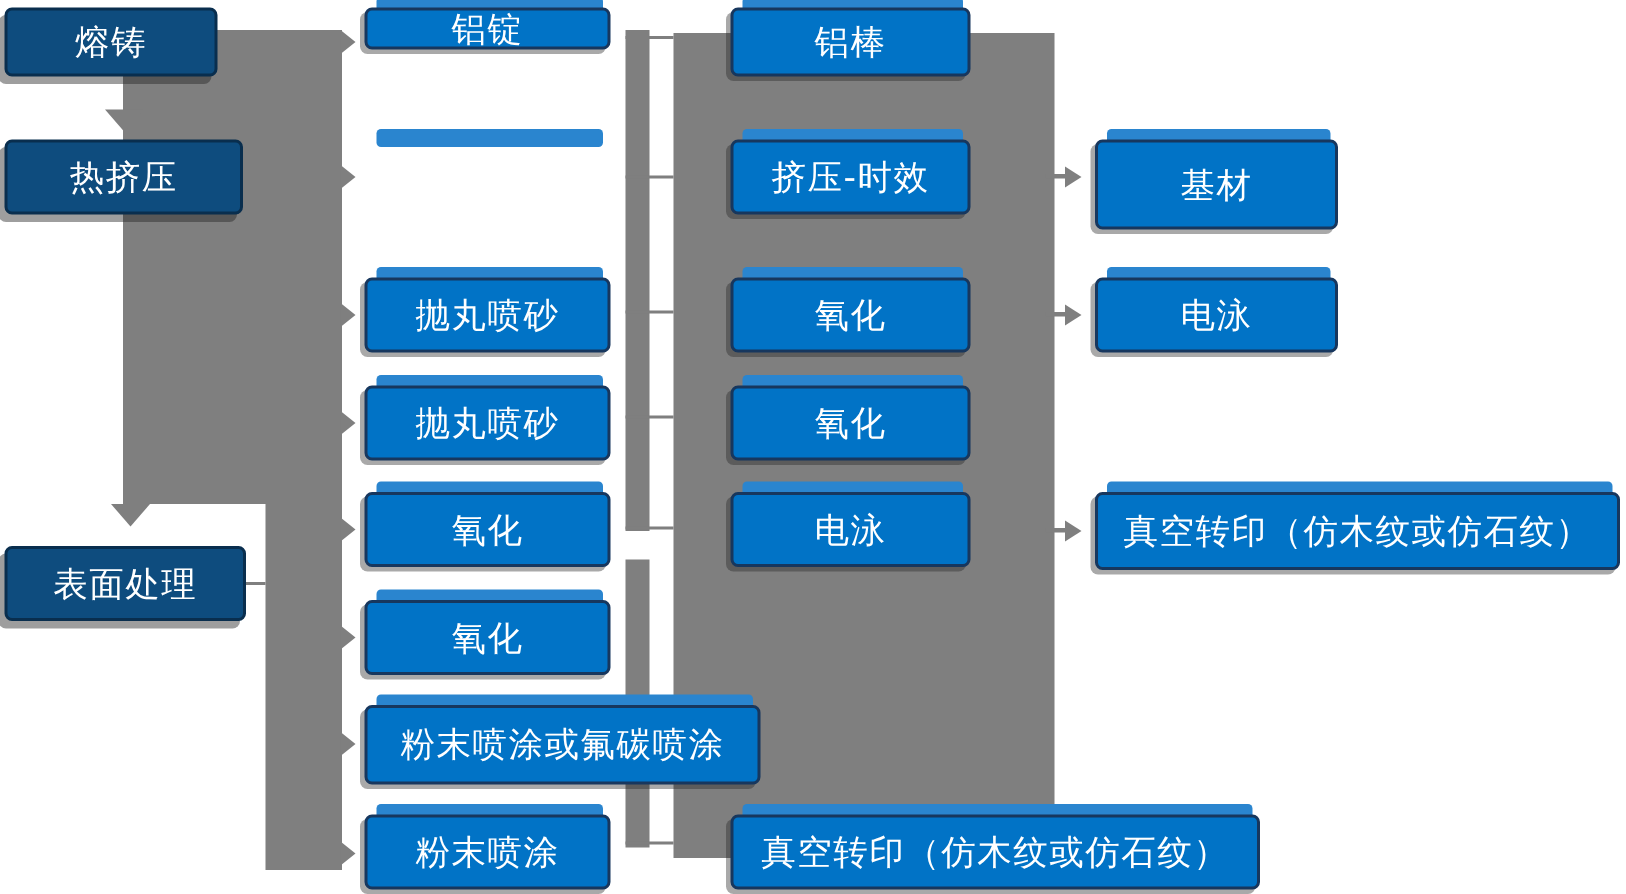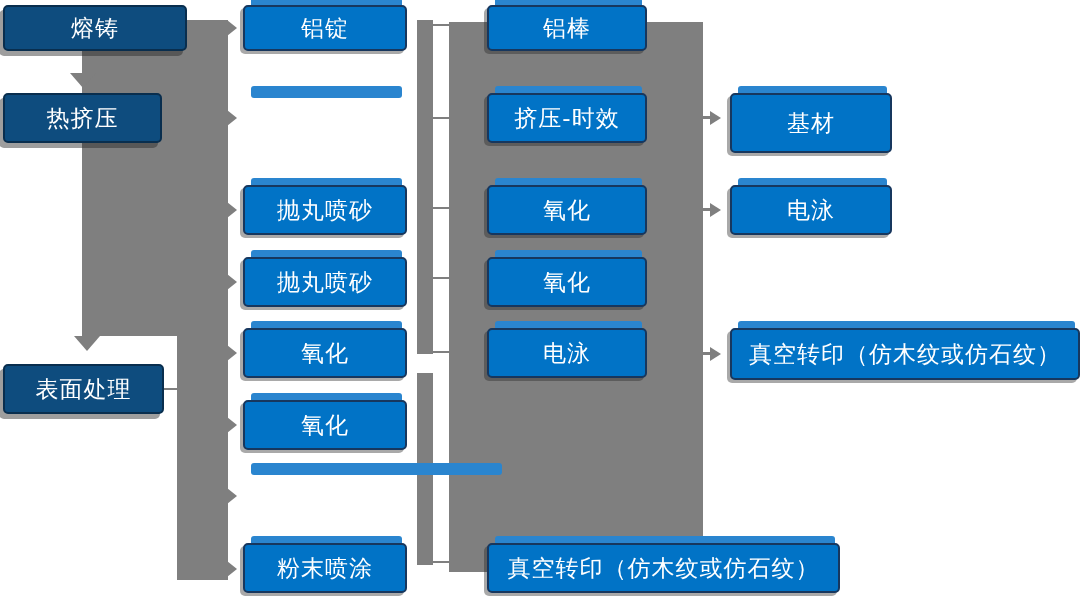--- a/index.html
+++ b/index.html
@@ -60,35 +60,36 @@
     <div class="tri right-sm" style="left: 227px; top: 488px;"></div>
     <div class="tri right-sm" style="left: 227px; top: 561px;"></div>
     <div class="stem" style="left: 697px; top: 116px; width: 14px;"></div>
     <div class="tri right-lg" style="left: 710px; top: 111px;"></div>
     <div class="stem" style="left: 697px; top: 208px; width: 14px;"></div>
     <div class="tri right-lg" style="left: 710px; top: 203px;"></div>
     <div class="stem" style="left: 697px; top: 352px; width: 14px;"></div>
     <div class="tri right-lg" style="left: 710px; top: 347px;"></div>
     <div class="tri down" style="left: 70px; top: 73px;"></div>
     <div class="tri down" style="left: 74px; top: 336px;"></div>
-    <div class="node navy" style="left: 3px; top: 5px; width: 184px; height: 46px;">熔铸</div>
+    <div class="node navy" style="left: 3px; top: 5px; width: 142px; height: 46px;">熔铸</div>
     <div class="node navy" style="left: 3px; top: 93px; width: 159px; height: 50px;">热挤压</div>
     <div class="node navy" style="left: 3px; top: 364px; width: 161px; height: 50px;">表面处理</div>
     <div class="sliver" style="left: 251px; top: -2px; width: 151px; height: 12px;"></div>
-    <div class="node blue" style="left: 243px; top: 5px; width: 164px; height: 46px;">铝锭</div>
+    <div class="node blue" style="left: 243px; top: 5px; width: 164px; height: 28px;">铝锭</div>
     <div class="sliver" style="left: 251px; top: 86px; width: 151px; height: 12px;"></div>
     <div class="sliver" style="left: 251px; top: 178px; width: 151px; height: 12px;"></div>
     <div class="node blue" style="left: 243px; top: 185px; width: 164px; height: 50px;">抛丸喷砂</div>
     <div class="sliver" style="left: 251px; top: 250px; width: 151px; height: 12px;"></div>
     <div class="node blue" style="left: 243px; top: 257px; width: 164px; height: 50px;">抛丸喷砂</div>
     <div class="sliver" style="left: 251px; top: 321px; width: 151px; height: 12px;"></div>
     <div class="node blue" style="left: 243px; top: 328px; width: 164px; height: 50px;">氧化</div>
     <div class="sliver" style="left: 251px; top: 393px; width: 151px; height: 12px;"></div>
     <div class="node blue" style="left: 243px; top: 400px; width: 164px; height: 50px;">氧化</div>
     <div class="sliver" style="left: 251px; top: 463px; width: 251px; height: 12px;"></div>
+    <div class="node blue" style="left: 243px; top: 470px; width: 264px; height: 53px;">粉末喷涂或氟碳喷涂</div>
     <div class="sliver" style="left: 251px; top: 536px; width: 151px; height: 12px;"></div>
     <div class="node blue" style="left: 243px; top: 543px; width: 164px; height: 50px;">粉末喷涂</div>
     <div class="sliver" style="left: 495px; top: -2px; width: 147px; height: 12px;"></div>
     <div class="node blue" style="left: 487px; top: 5px; width: 160px; height: 46px;">铝棒</div>
     <div class="sliver" style="left: 495px; top: 86px; width: 147px; height: 12px;"></div>
     <div class="node blue" style="left: 487px; top: 93px; width: 160px; height: 50px; text-align: center;">挤压-时效</div>
     <div class="sliver" style="left: 495px; top: 178px; width: 147px; height: 12px;"></div>
     <div class="node blue" style="left: 487px; top: 185px; width: 160px; height: 50px;">氧化</div>
     <div class="sliver" style="left: 495px; top: 250px; width: 147px; height: 12px;"></div>
     <div class="node blue" style="left: 487px; top: 257px; width: 160px; height: 50px;">氧化</div>

